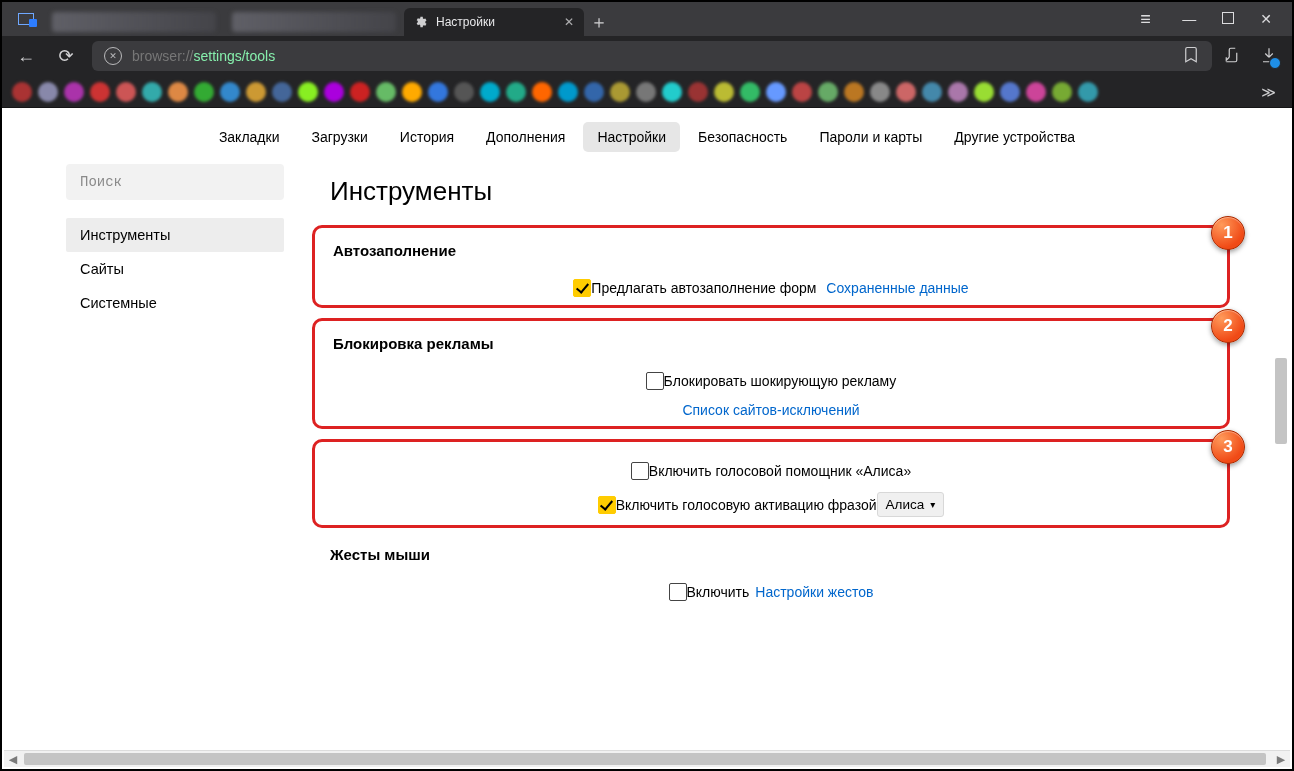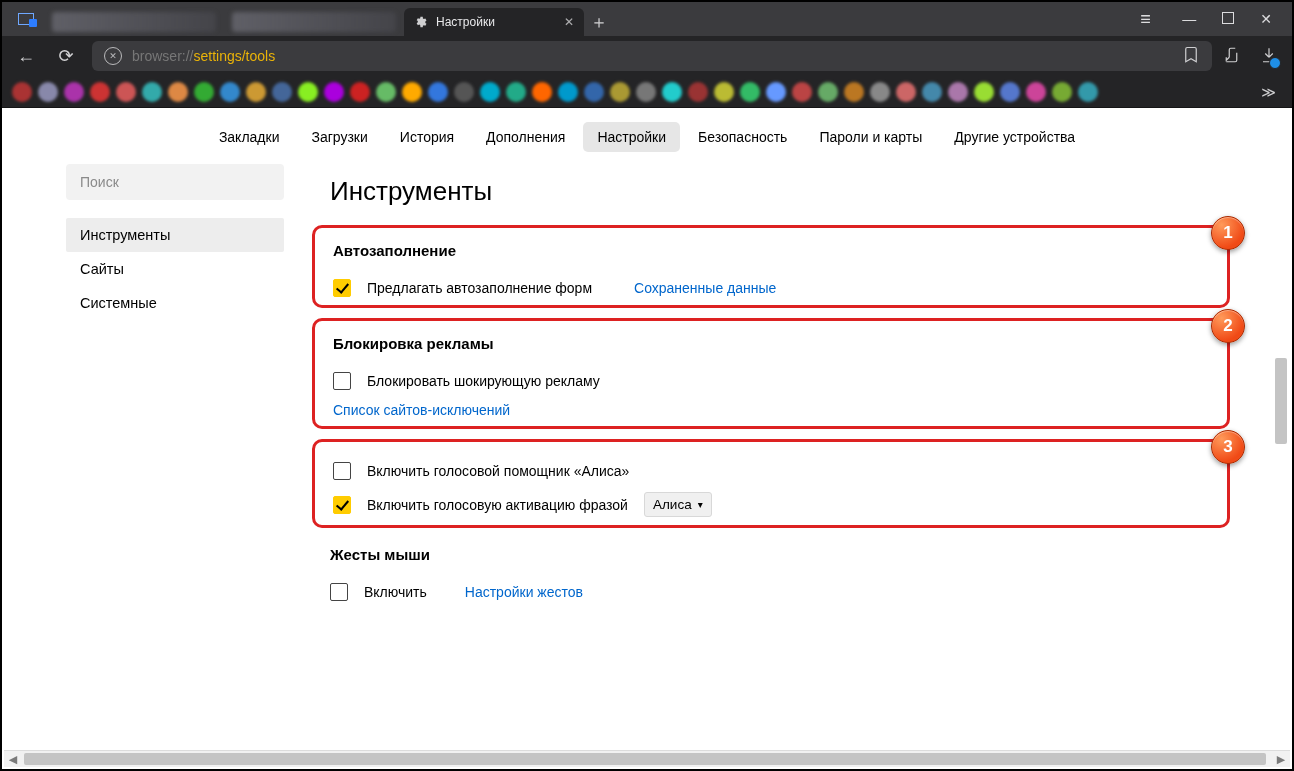--- a/index.html
+++ b/index.html
@@ -111,21 +111,21 @@
     font-size: 14px;
   }
   .urlbox .lock {
     width: 18px; height: 18px;
     border-radius: 50%;
     border: 1.5px solid #b9b9bb;
     display:flex; align-items:center; justify-content:center;
     font-size: 9px;
   }
   .url-scheme { color: #777; }
-  .url-bright { color: #eab308; }
+  .url-bright { color: #86efac; }
   .right-icons { display:flex; gap:18px; align-items:center; padding-right:4px; }
   .dl-badge { position: relative; }
   .dl-badge::after {
     content:''; position:absolute; right:-3px; bottom:-2px;
     width:10px; height:10px; border-radius:50%;
     background:#1f8fe6; border:1px solid #242426;
   }
   svg.ico { width:18px; height:18px; }
   svg.ico * { stroke:#cfcfd1; fill:none; stroke-width:1.6; }
 
@@ -175,20 +175,21 @@
     background:#ffffff;
     border-radius:4px;
   }
   .search-box {
     background:#f2f2f2;
     border-radius:4px;
     padding: 10px 14px;
     margin-bottom: 18px;
     color:#8a8a8a;
     font-size:14px;
+    font-family:Liberation Mono, monospace;
   }
   .side-item {
     padding: 9px 14px;
     font-size: 14.5px;
     color:#000;
     border-radius:2px;
   }
   .side-item.active { background:#ededed; }
   .main {
     flex:1;
@@ -199,21 +200,21 @@
   }
   .main-inner { padding: 0 28px; }
   h1.page-title { font-size: 26px; font-weight: 400; margin: 8px 0 18px 0; }
   .section {
     padding: 18px 28px 20px 28px;
     position: relative;
   }
   .section h2 {
     font-size: 15px; font-weight: 700; margin-bottom: 14px;
   }
-  .row { display:flex; align-items:center; gap:16px; padding: 6px 0; }
+  .row { display:flex; align-items:center; gap:0; padding: 6px 0; justify-content: center; }
   .cb {
     width: 18px; height: 18px;
     border: 1.5px solid #444;
     border-radius: 2px;
     display:flex; align-items:center; justify-content:center;
     flex-shrink:0;
     position: relative;
   }
   .cb.checked { background:#ffcc00; border-color:#ffcc00; }
   .cb.checked::after {

